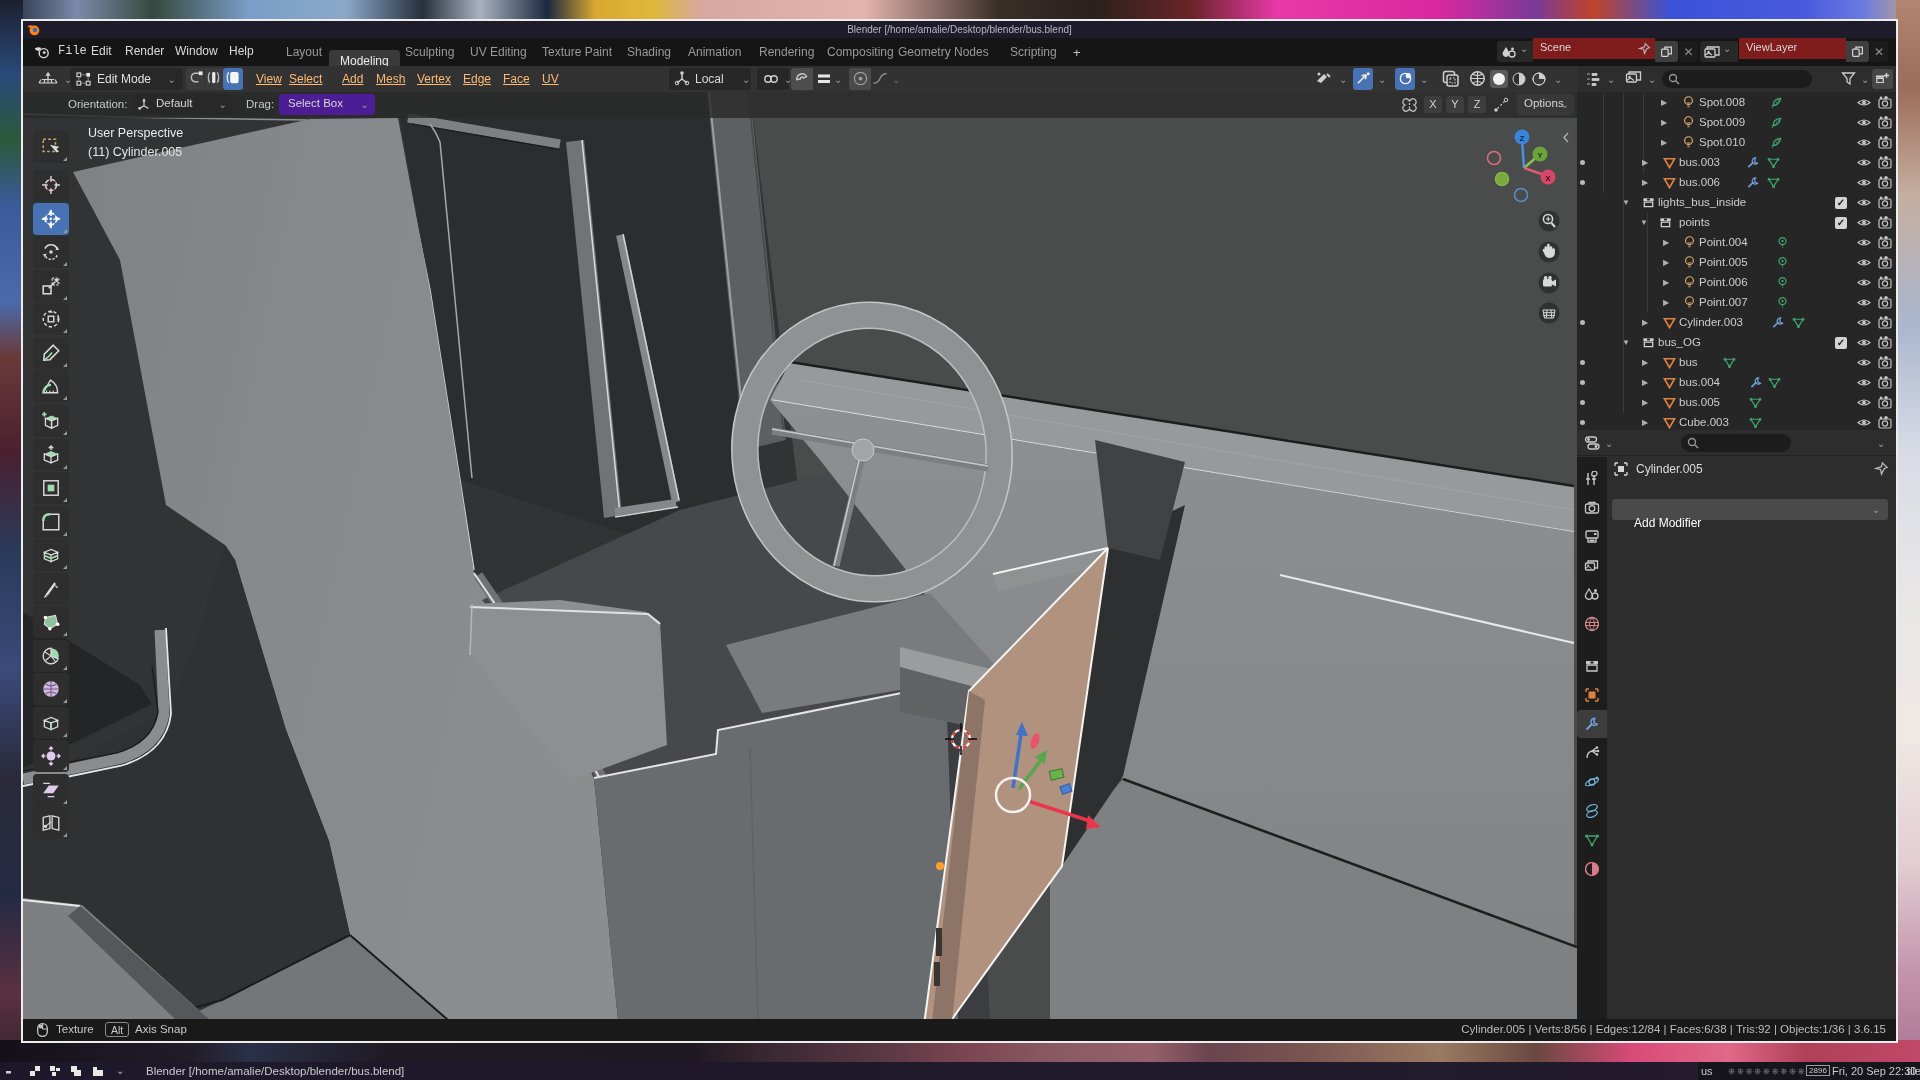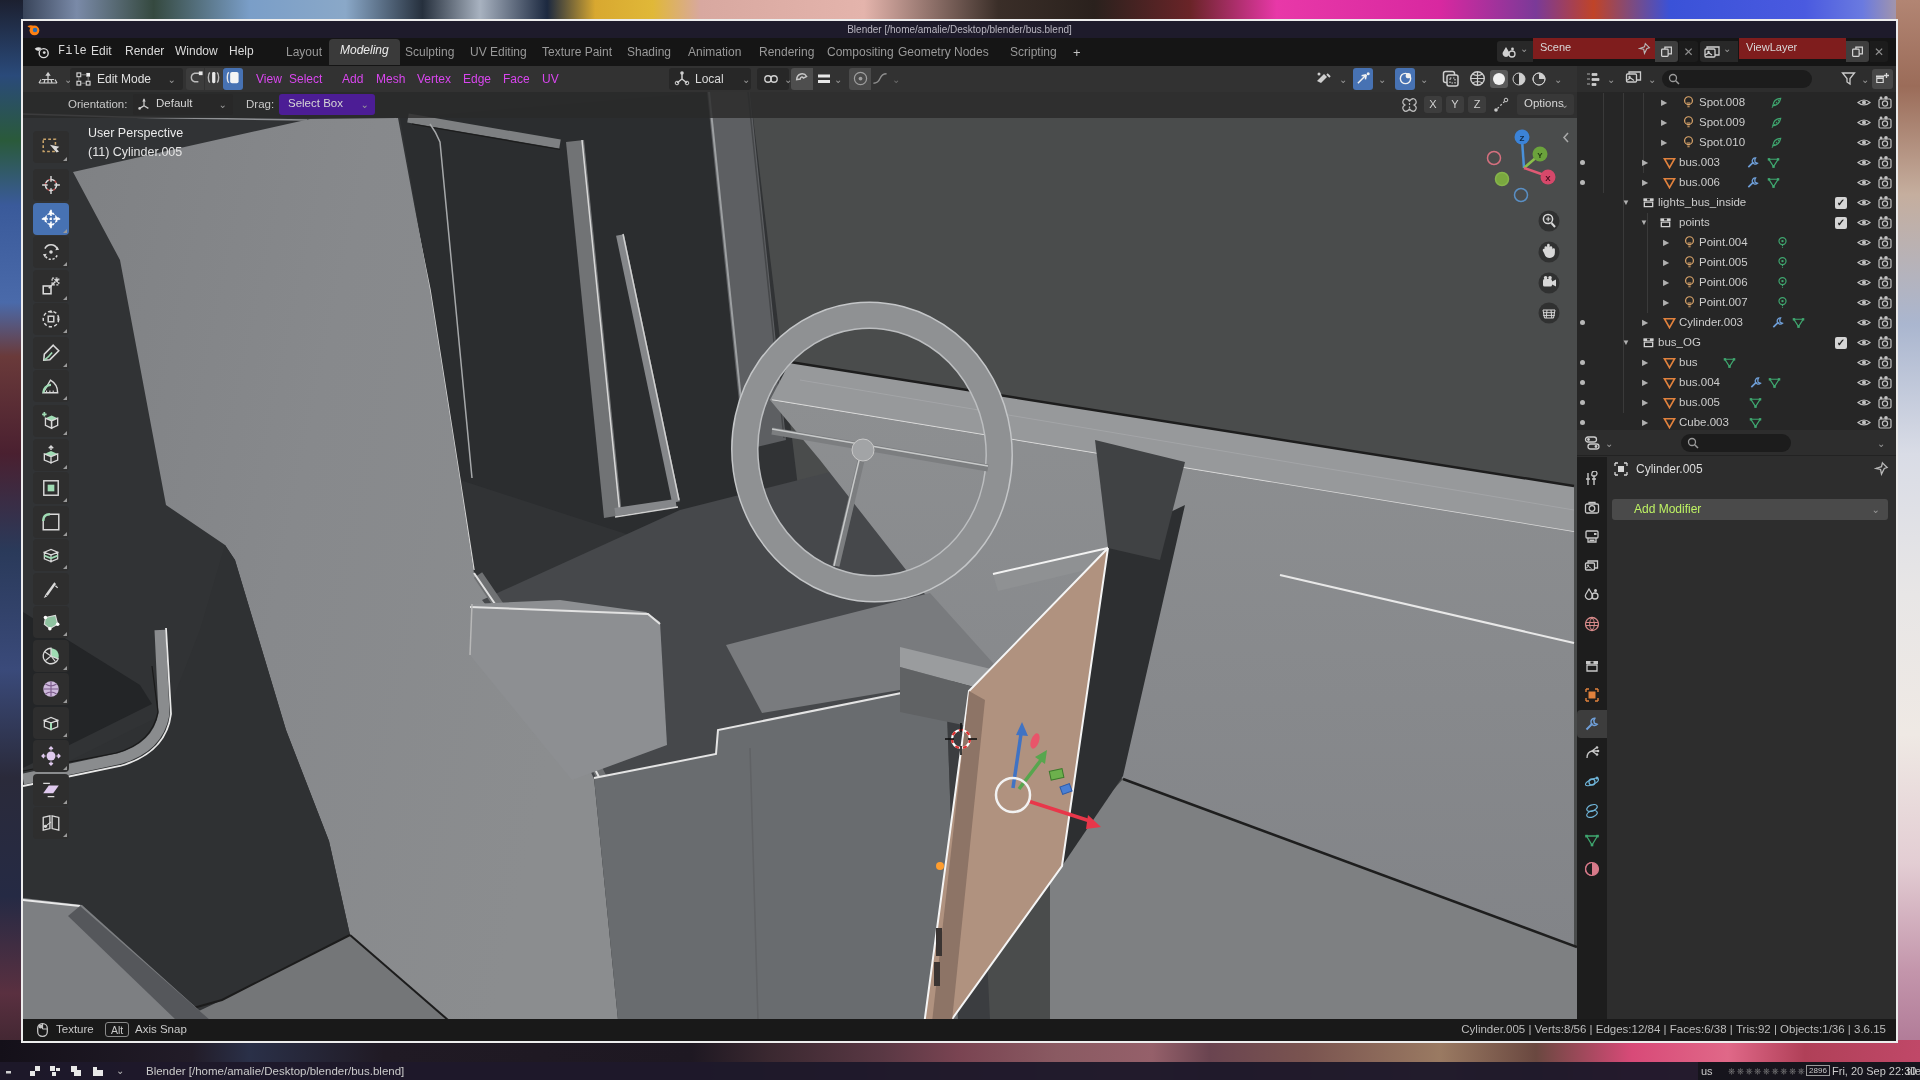--- a/index.html
+++ b/index.html
@@ -10,26 +10,26 @@
 #titlebar { position:absolute; left:0; top:0; width:100%; height:17px; background:#1e1b2b; color:#b9b6c0; font-size:10px; text-align:center; line-height:17px; }
 #menubar { position:absolute; left:0; top:17px; width:100%; height:28px; background:#151515; }
 #vpheader { position:absolute; left:0; top:45px; width:1554px; height:26px; background:#323232; }
 #statusbar { position:absolute; left:0; top:998px; width:100%; height:22px; background:#191919; }
 #taskbar { position:absolute; left:0; top:1062px; width:1920px; height:18px; background:rgba(30,25,42,0.97); }
 .t { position:absolute; white-space:nowrap; }
 #rightcol { position:absolute; left:1554px; top:45px; width:319px; height:953px; background:#1d1d1d; }
 svg text { font-family:"Liberation Sans", sans-serif; }
 .menu { top:6px; font-size:12px; color:#dadada; }
 .tab { top:7px; font-size:12px; color:#999999; }
-.tabactive { color:#ececec; background:#3a3a3a; border-radius:4px 4px 0 0; padding:4px 11px 8px 11px; margin-left:-11px; top:1px;font-style:italic; }
+.tabactive { color:#ececec; background:#3a3a3a; border-radius:4px 4px 0 0; padding:4px 11px 8px 11px; margin-left:-11px; top:12px; }
 .selwrap { position:absolute; top:3px; height:21px; background:#282828; border-radius:3px 0 0 3px; display:flex; align-items:center; padding-left:4px; }
 .selfield { position:absolute; top:0; height:21px; background:#7f1d1d; font-size:11px; color:#d8d8d8; padding:3px 0 0 7px; }
 .selbtn { position:absolute; top:3px; height:21px; display:flex; align-items:center; justify-content:center; background:#1c1c1c; border-radius:0 3px 3px 0; }
 .dd { color:#9a9a9a; font-size:10px; margin:0 2px 6px 3px; }
-.hmenu { top:6px; font-size:12px; color:#d946ef; }
+.hmenu { top:6px; font-size:12px; color:#fdba74;text-decoration:underline; }
 .vbtn { position:absolute; width:36px; height:32px; background:#2c2c2c; border-radius:4px; }
 .vbtn svg { position:absolute; left:50%; top:50%; transform:translate(-50%,-50%); }
 .corner { position:absolute; right:2px; bottom:2px; width:0; height:0; border-left:4px solid transparent; border-bottom:4px solid #9a9a9a; }
 .row { position:absolute; height:20px; font-size:11.5px; color:#cccccc; }
 .oli { position:absolute; top:3px; }
 .exp { position:absolute; font-size:8px; color:#b0b0b0; top:5px; }
 .chk { position:absolute; top:3.5px; width:12px; height:12px; background:#d4d4d4; border-radius:2px; color:#1a1a1a; font-size:10px; font-weight:bold; text-align:center; line-height:12px; }
 .xyz { position:absolute; top:4px; width:18px; height:17px; background:#3d3d3d; border-radius:3px; color:#d2d2d2; font-size:11px; text-align:center; line-height:17px; }
 </style>
 </head>
@@ -1130,21 +1130,21 @@
           </svg>
   <svg style="position:absolute;left:37px;top:32px;" width="14" height="14" viewBox="0 0 14 14">
             <rect x="4" y="4" width="6" height="6" fill="#d8d8d8"></rect>
             <path d="M1,1 h3 M1,1 v3 M13,1 h-3 M13,1 v3 M1,13 h3 M1,13 v-3 M13,13 h-3 M13,13 v-3" stroke="#d8d8d8" stroke-width="1.3"></path>
           </svg>
   <div class="t" style="left:59px;top:32px;font-size:12px;color:#dcdcdc;">Cylinder.005</div>
   <svg style="position:absolute;left:297px;top:31px;" width="15" height="15" viewBox="0 0 16 16">
             <path d="M9,2 L14,7 L11,8 L8,14 L7,9 L2,8 L8,6 Z" fill="none" stroke="#b8b8b8" stroke-width="1.4"></path>
           </svg>
   <div style="position:absolute;left:35px;top:69px;width:276px;height:21px;background:#4a4a4a;border-radius:3px;">
-    <div class="t" style="left:22px;top:3px;font-size:12px;color:#bef264;">Add Modifier</div>
+    <div class="t" style="left:22px;top:17px;font-size:12px;color:#ffffff;">Add Modifier</div>
     <div class="t dd" style="right:6px;top:5px;">⌄</div>
   </div>
 </div>
       </div>
     <div id="statusbar">
       <svg style="position:absolute;left:14px;top:4px;" width="11" height="14" viewBox="0 0 11 14">
           <rect x="0.7" y="0.7" width="9.6" height="12.6" rx="4.5" fill="none" stroke="#c4c4c4" stroke-width="1.3"></rect>
           <path d="M5.5,1 V6 M5.5,6 H10" stroke="#c4c4c4" stroke-width="1.2"></path>
           <rect x="1.5" y="1.5" width="4" height="4" rx="2" fill="#c4c4c4"></rect>
         </svg>

